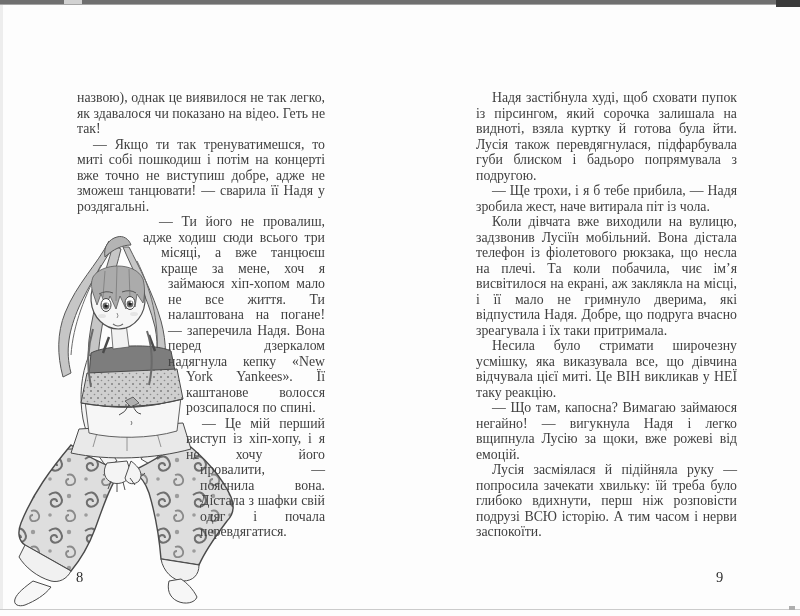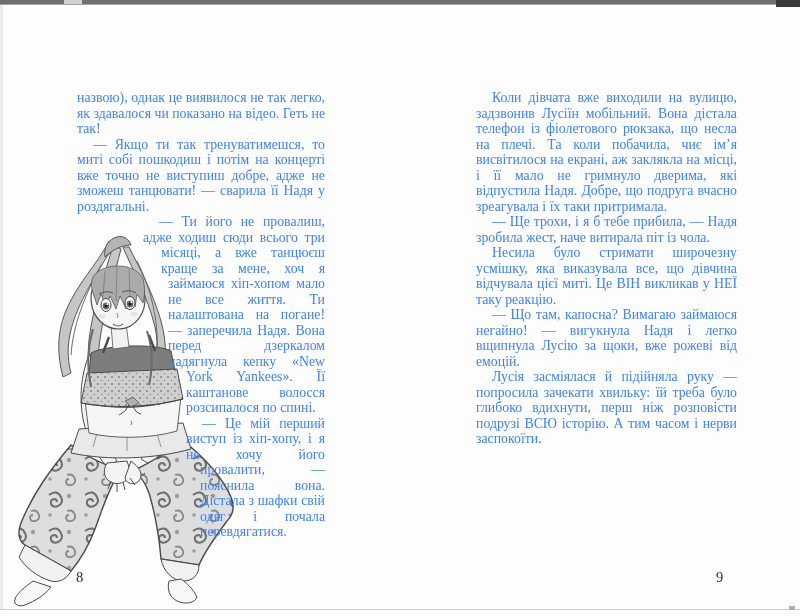--- a/index.html
+++ b/index.html
@@ -10,21 +10,21 @@
   
   .topbar{position:absolute;top:0;left:0;width:800px;height:4px;background:#6f6f6f;}
   .topbar-edge{position:absolute;top:4px;left:0;width:800px;height:1px;background:#a5a5a5;}
   .topbar-notch{position:absolute;top:0;left:64px;width:18px;height:4px;background:#d2d2d2;}
   .topbar-right{position:absolute;top:0;left:776px;width:24px;height:7px;background:#3a3a3a;}
   .left-shade{position:absolute;top:5px;left:0;width:3px;height:605px;background:#ededed;}
   .bottom-line{position:absolute;top:609px;left:0;width:800px;height:1px;background:#cbcbcb;}
   .bottom-speck{position:absolute;top:606px;left:789px;width:6px;height:4px;background:#aeaeae;}
 
   
-  .textcol{position:absolute;top:90px;color:#3b82f6;font-size:13.8px;line-height:15.5px;
+  .textcol{position:absolute;top:90px;color:#404040;font-size:13.8px;line-height:15.5px;
            text-align:justify;}
   .textcol-left{left:77px;width:248px;}
   .textcol-right{left:476px;width:261px;}
   .textcol p{margin:0;text-indent:16px;}
   .textcol p.noindent{text-indent:0;}
 
   
   .fl{float:left;clear:left;height:31px;}
   .s0{width:0;height:124px;}
   .s1{width:66px;}
@@ -153,21 +153,22 @@
     <div class="fl s6"></div>
     <div class="fl s7"></div>
     <p class="noindent">назвою), однак це виявилося не так легко, як здавалося чи показано на відео. Геть не так!</p>
     <p>— Якщо ти так тренуватимешся, то миті собі пошкодиш і потім на концерті вже точно не виступиш добре, адже не зможеш танцювати! — сварила її Надя у роздягальні.</p>
     <p>— Ти його не провалиш, адже ходиш сюди всього три місяці, а вже танцюєш краще за мене, хоч я займаюся хіп-хопом мало не все життя. Ти налаштована на погане! — заперечила Надя. Вона перед дзеркалом надягнула кепку «New York Yankees». Її каштанове волосся розсипалося по спині.</p>
     <p>— Це мій перший виступ із хіп-хопу, і я не хочу його провалити, — пояснила вона. Дістала з шафки свій одяг і почала перевдягатися.</p>
   </div>
   <div class="pagenum pagenum-left">8</div>
 
   <div class="textcol textcol-right">
+    <p>Надя застібнула худі, щоб сховати пупок із пірсингом, який сорочка залишала на видноті, взяла куртку й готова була йти. Лусія також перевдягнулася, підфарбувала губи блиском і бадьоро попрямувала з подругою.</p>
+    <p>— Ще трохи, і я б тебе прибила, — Надя зробила жест, наче витирала піт із чола.</p>
     <p>Коли дівчата вже виходили на вулицю, задзвонив Лусіїн мобільний. Вона дістала телефон із фіолетового рюкзака, що несла на плечі. Та коли побачила, чиє ім’я висвітилося на екрані, аж заклякла на місці, і її мало не гримнуло дверима, які відпустила Надя. Добре, що подруга вчасно зреагувала і їх таки притримала.</p>
-    <p>— Ще трохи, і я б тебе прибила, — Надя зробила жест, наче витирала піт із чола.</p>
     <p>Несила було стримати широчезну усмішку, яка виказувала все, що дівчина відчувала цієї миті. Це ВІН викликав у НЕЇ таку реакцію.</p>
     <p>— Що там, капосна? Вимагаю займаюся негайно! — вигукнула Надя і легко вщипнула Лусію за щоки, вже рожеві від емоцій.</p>
     <p>Лусія засміялася й підійняла руку — попросила зачекати хвильку: їй треба було глибоко вдихнути, перш ніж розповісти подрузі ВСЮ історію. А тим часом і нерви заспокоїти.</p>
   </div>
   <div class="pagenum pagenum-right">9</div>
 
 </div>
 
 </body></html>

